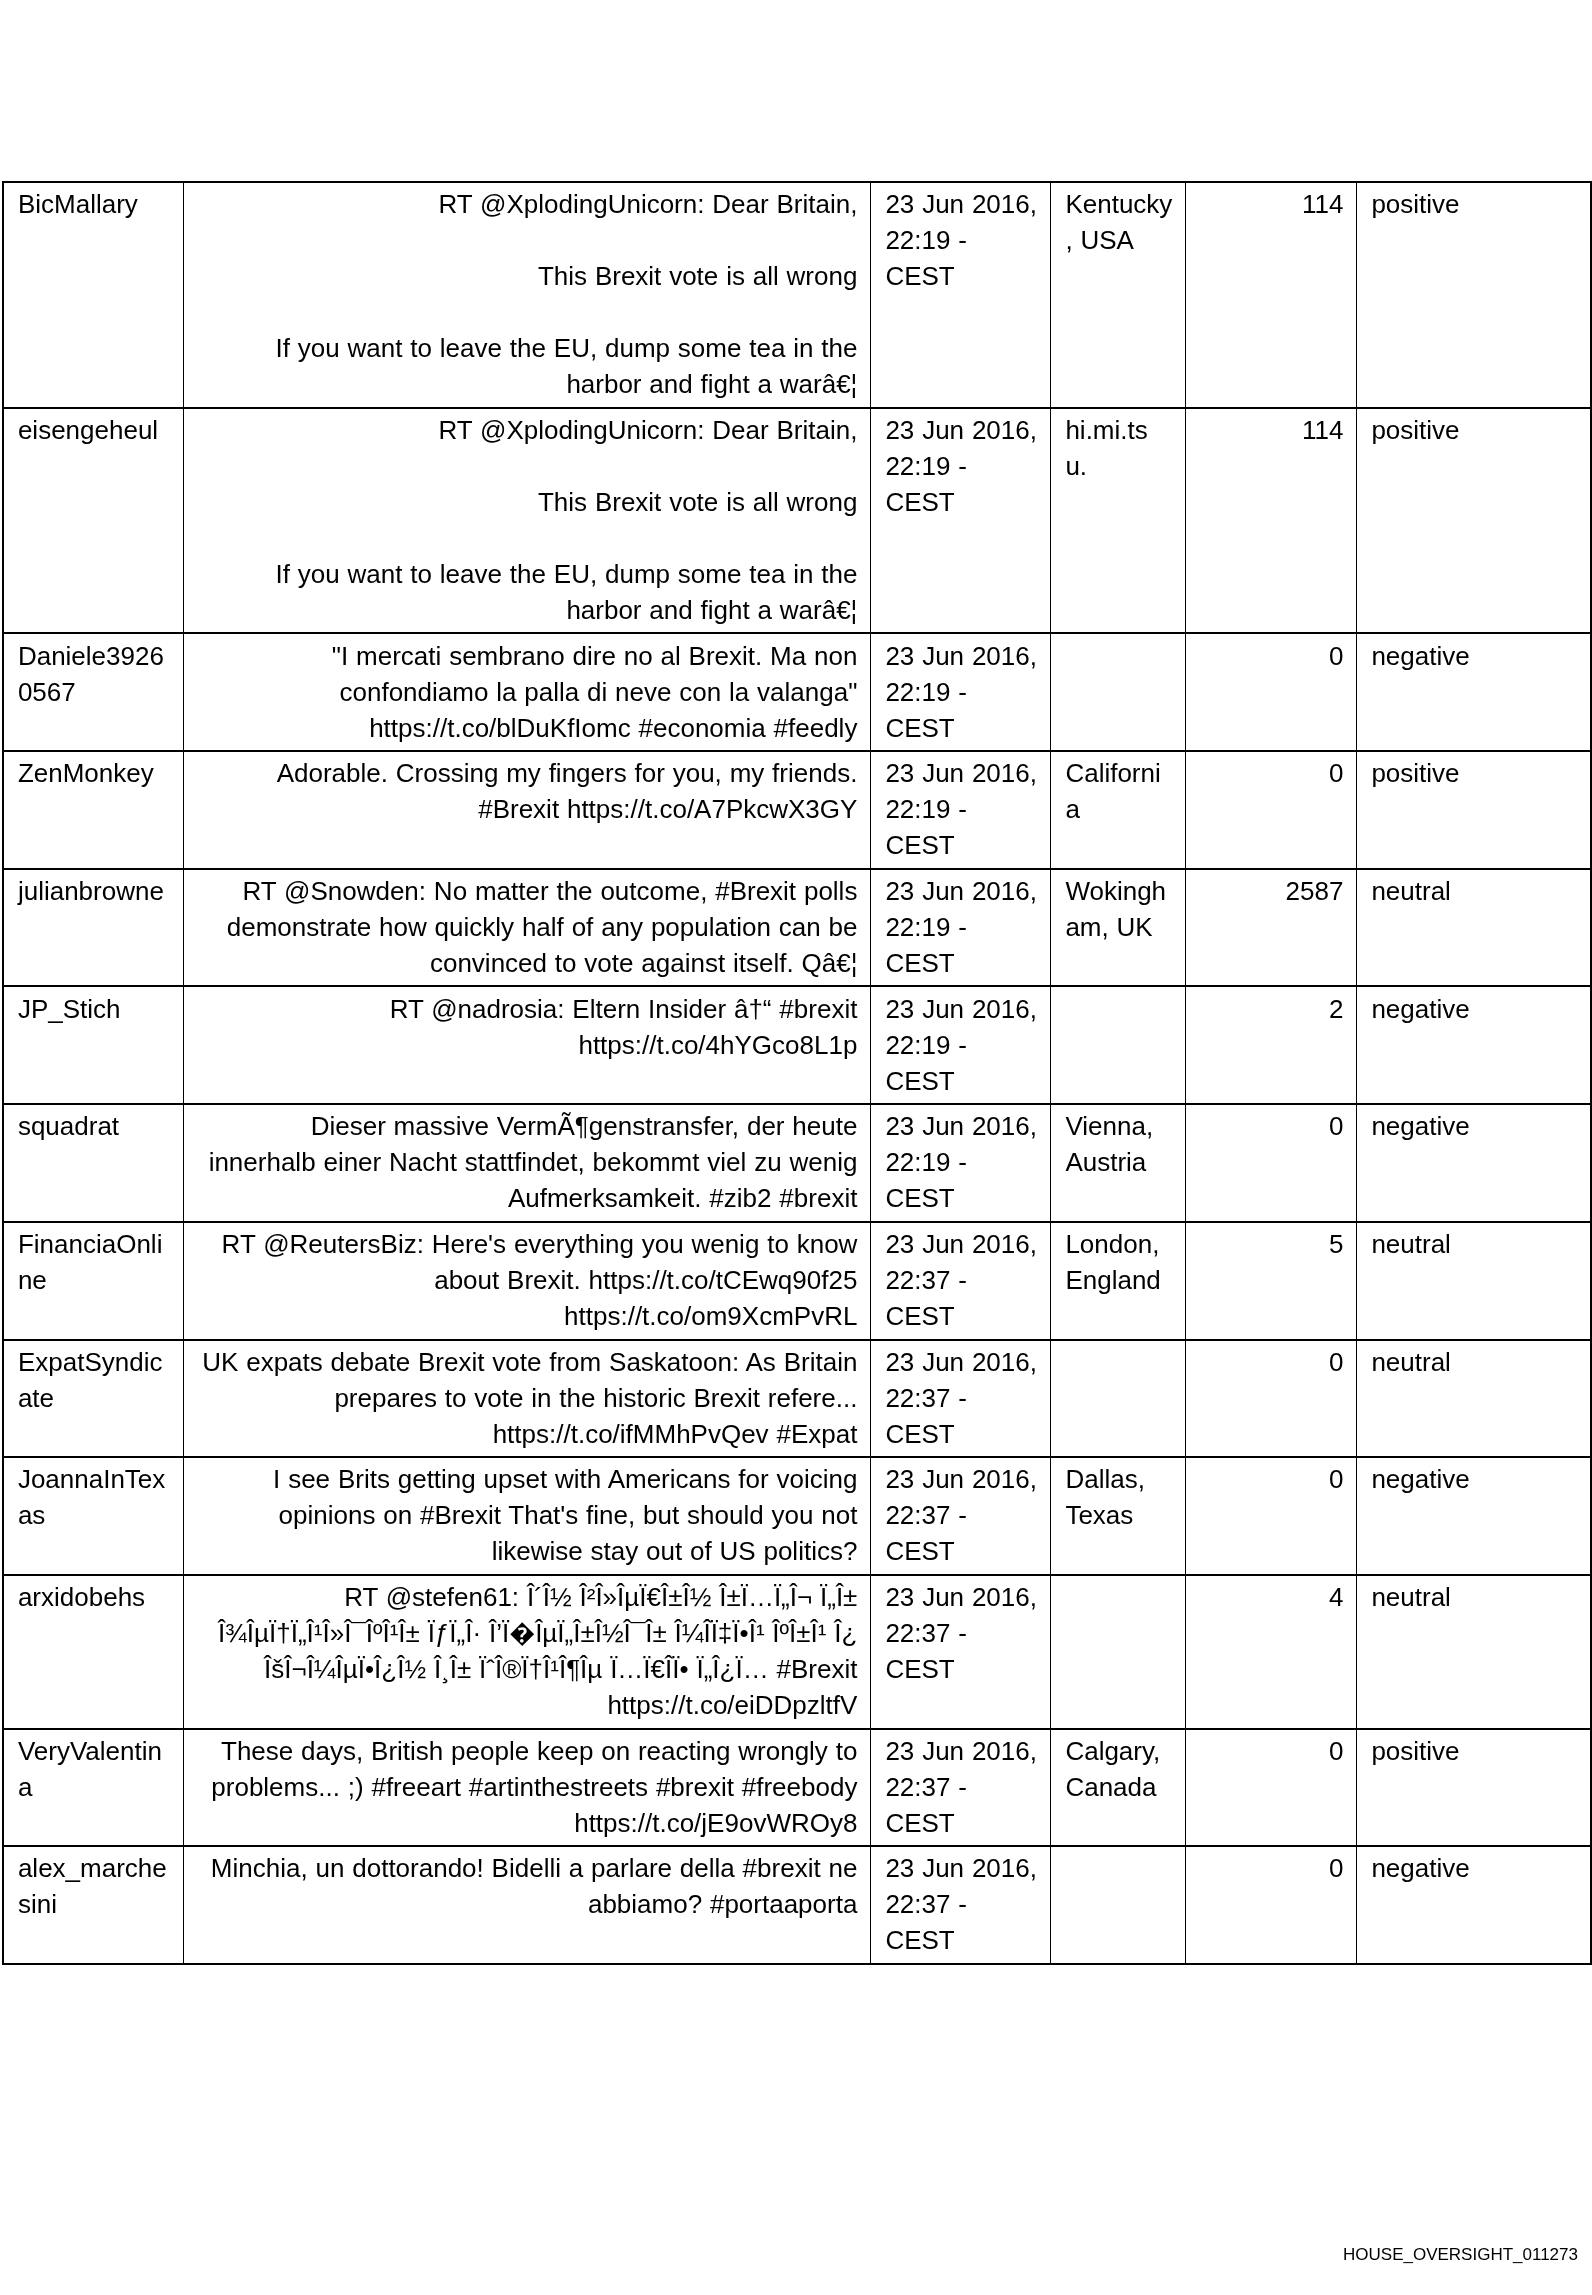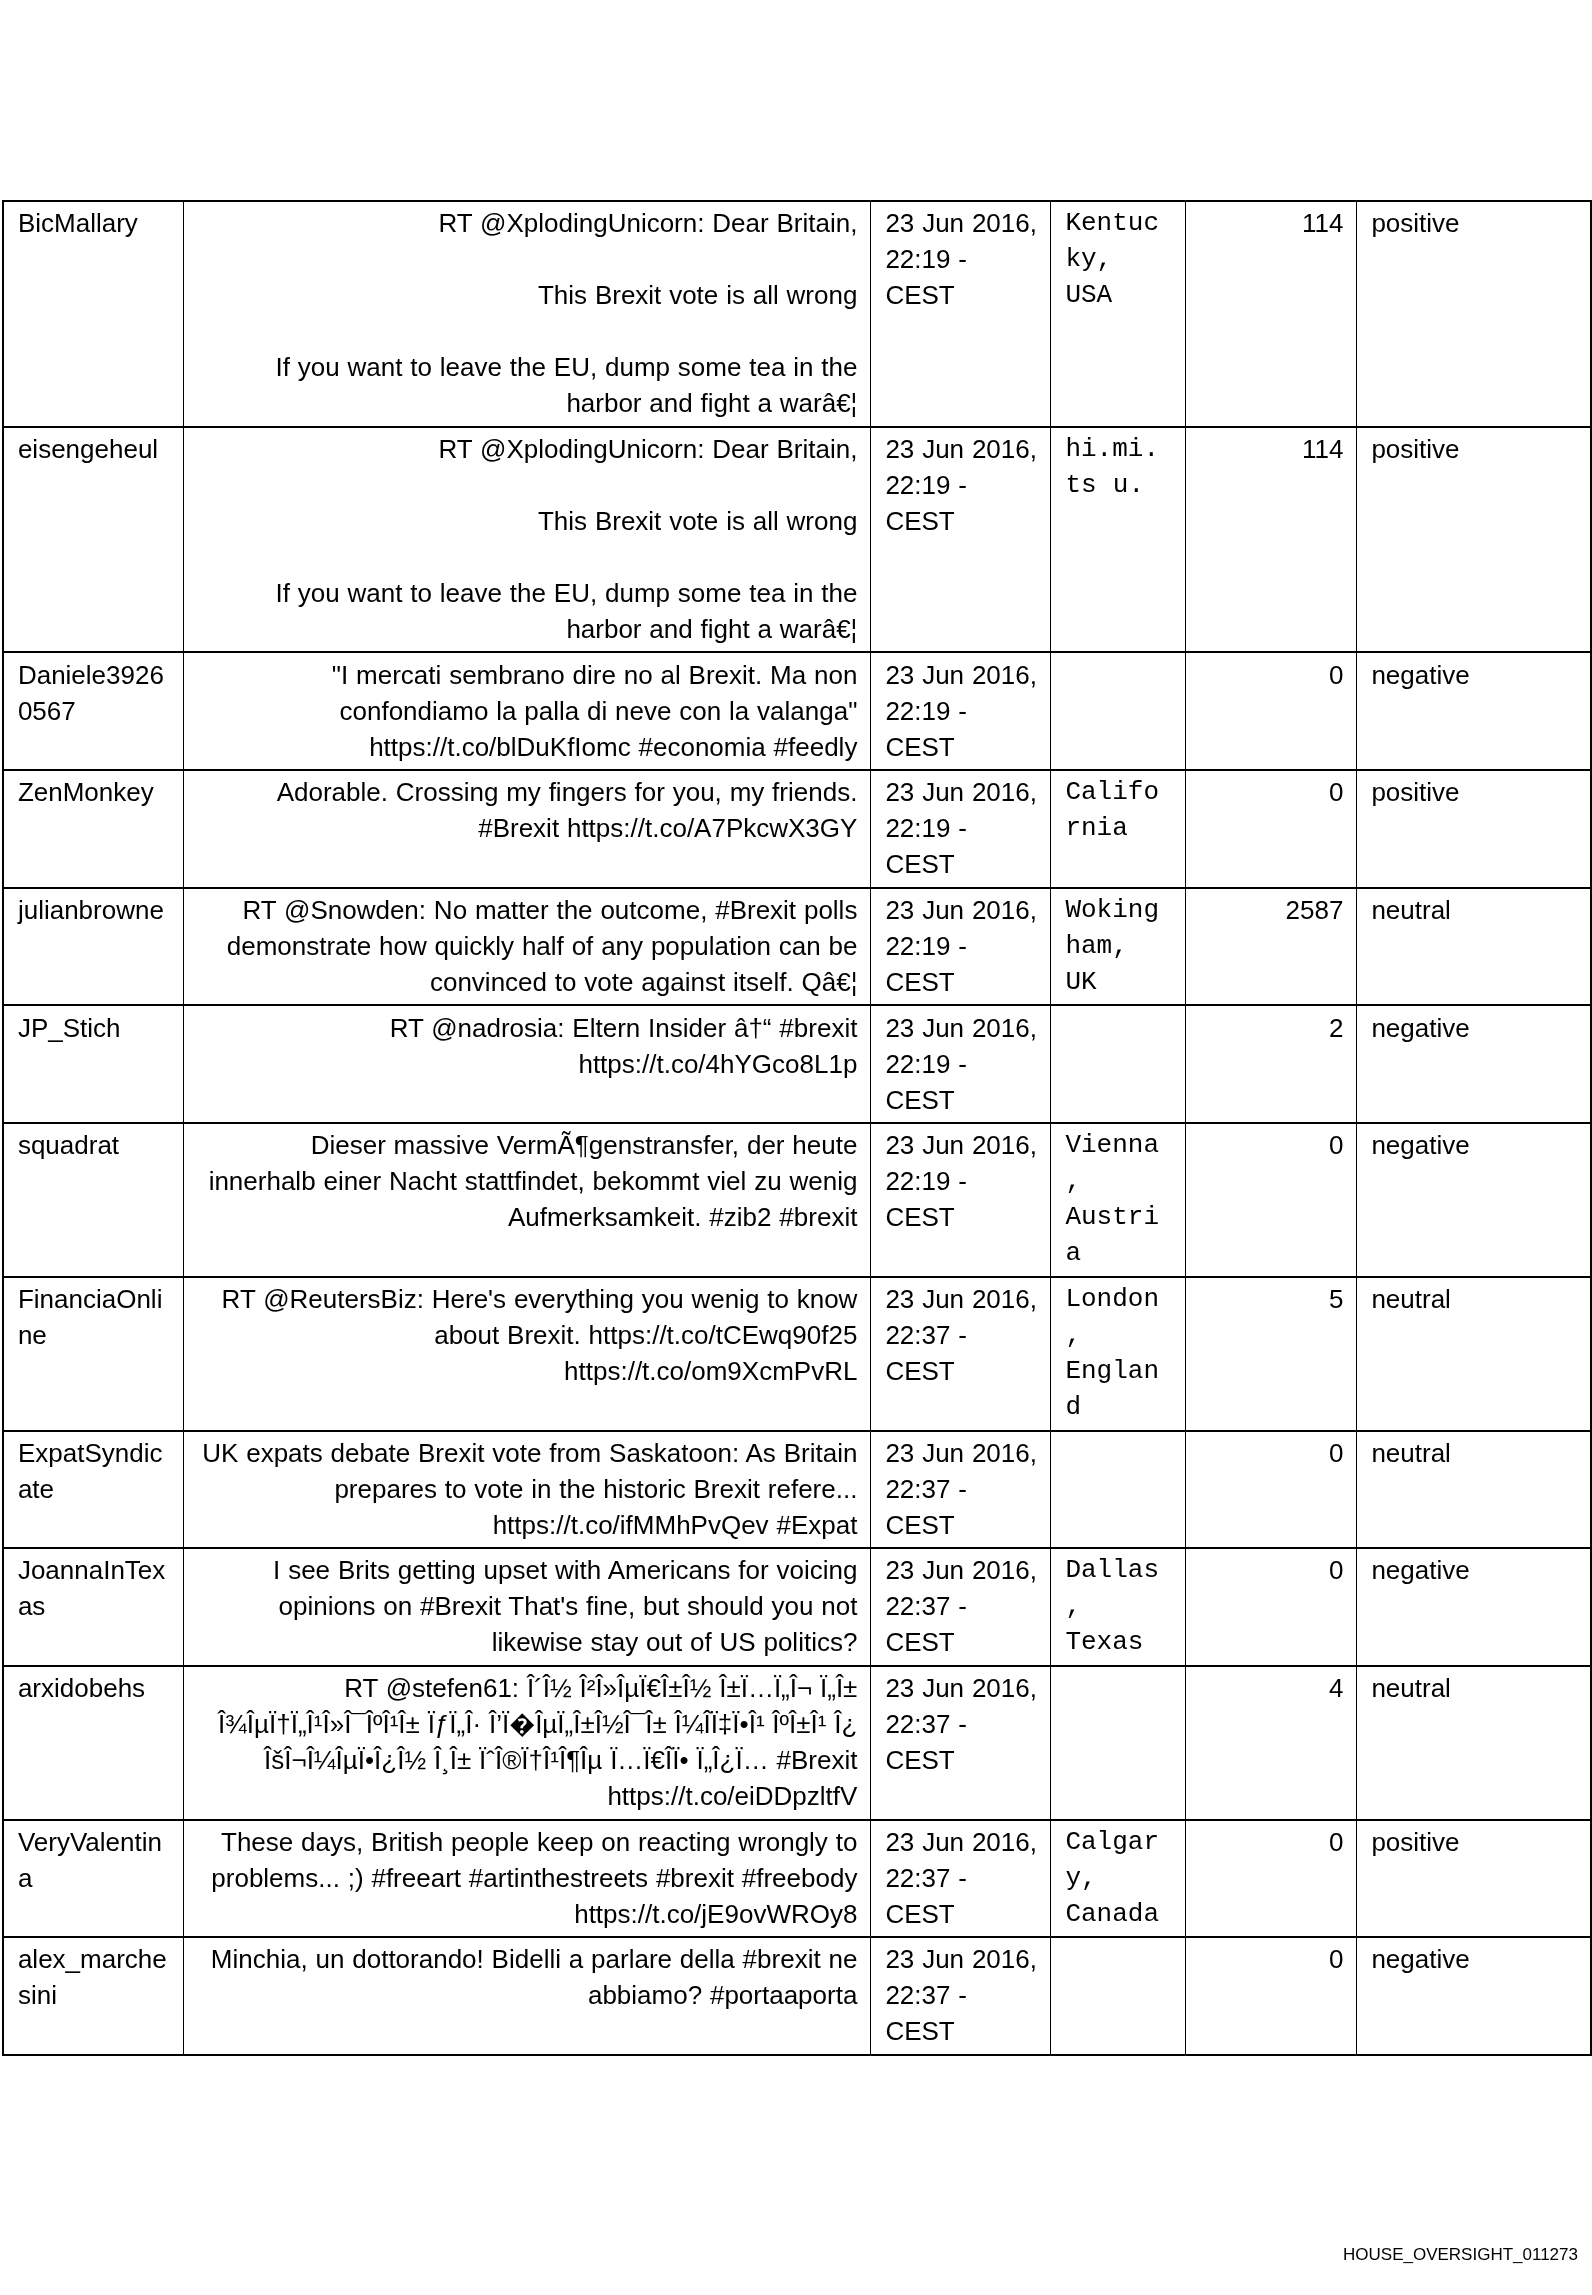--- a/index.html
+++ b/index.html
@@ -7,42 +7,42 @@
     position: relative;
     width: 1592px;
     height: 2295px;
     background: #ffffff;
     font-family: "Liberation Sans", sans-serif;
     color: #000;
   }
   table.tweets {
     position: absolute;
     left: 1.9px;
-    top: 200px;
+    top: 181px;
     width: 1588px;
     border-collapse: collapse;
     table-layout: fixed;
     border: 2.6px solid #000;
   }
   table.tweets td {
     border-left: 1.9px solid #000;
     border-right: 1.9px solid #000;
     border-top: 2.6px solid #000;
     border-bottom: 2.6px solid #000;
     vertical-align: top;
     font-size: 26px;
     line-height: 36px;
     padding: 3.2px 13px 4.5px 14px;
     white-space: pre-wrap;
     word-spacing: 0.6px;
   }
   td.col-username { padding-right: 33px; overflow-wrap: anywhere; }
   td.col-tweet    { padding-right: 13px; text-align: right; }
   td.col-datetime { padding-right: 6.4px; }
-  td.col-location { padding-right: 26px; overflow-wrap: anywhere; font-family: Liberation Mono, monospace; }
+  td.col-location { padding-right: 26px; overflow-wrap: anywhere; }
   td.col-retweets { text-align: right; padding-right: 18px; }
   td.col-sentiment{ padding-right: 6.4px; }
   #bates {
     position: absolute;
     top: 2241px;
     right: 14px;
     font-size: 17px;
     line-height: 28px;
     text-align: right;
     letter-spacing: 0px;

